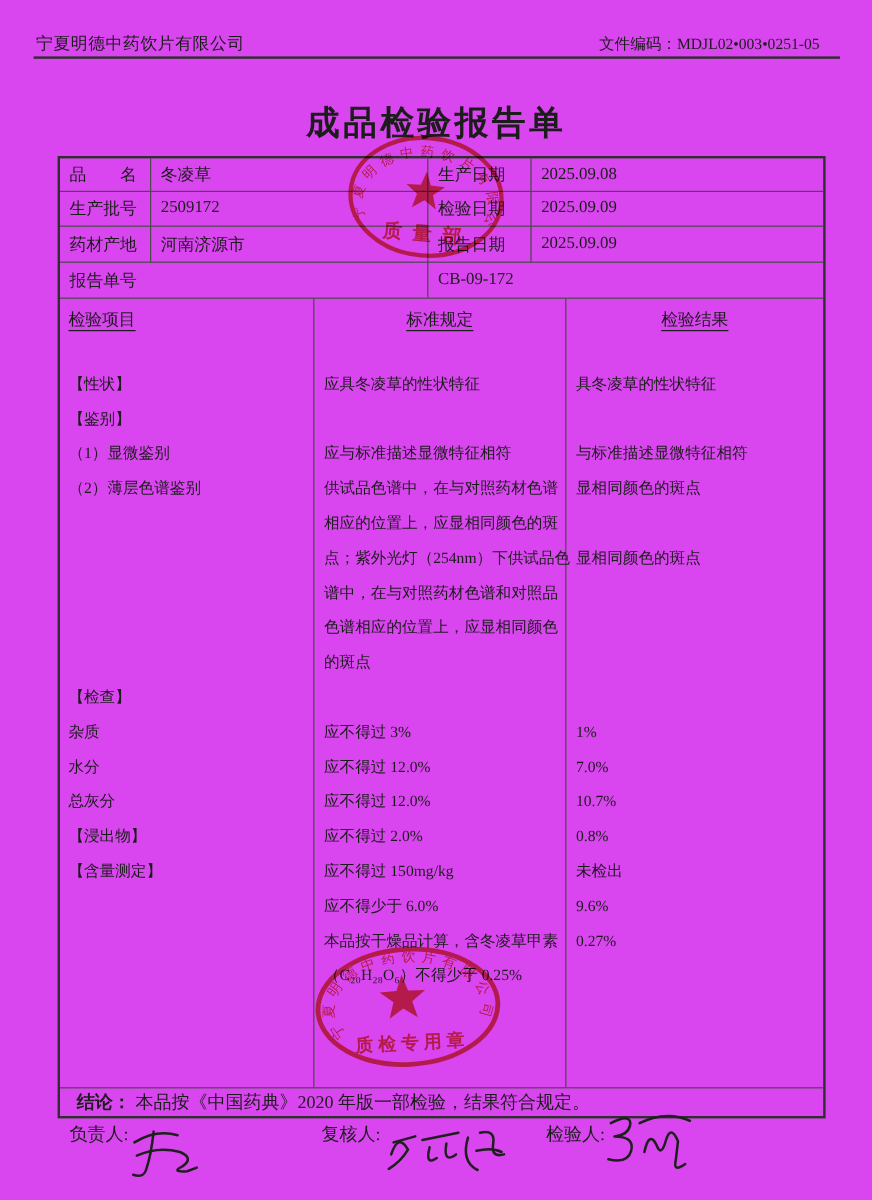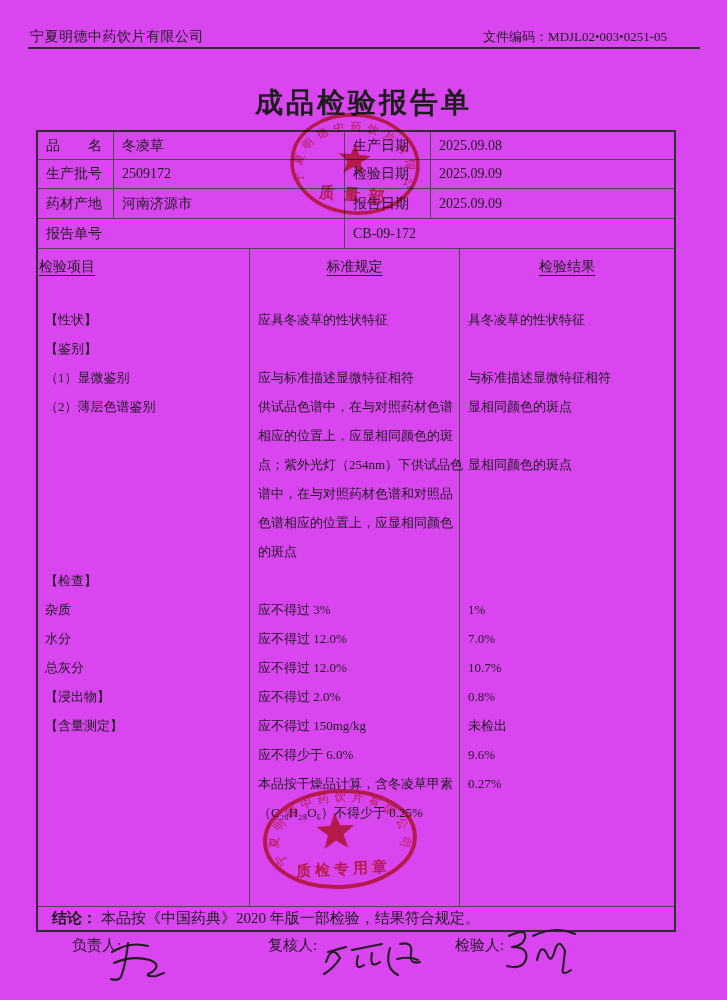--- a/index.html
+++ b/index.html
@@ -1,47 +1,47 @@
 <!DOCTYPE html>
 <html><head>
 <meta charset="utf-8">
 <style>
   html,body{margin:0;padding:0;background:#ffffff;}
   body{width:727px;height:1000px;font-family:"Liberation Serif","DejaVu Serif",serif;color:#1c1c1c;}
   .page{position:relative;width:727px;height:1000px;background:#d946ef;overflow:hidden;}
 
   
   .hdr-company{position:absolute;left:30px;top:28px;font-size:14px;letter-spacing:.5px;}
-  .hdr-code{position:absolute;right:60px;top:28px;font-size:13px;}
+  .hdr-code{position:absolute;right:44px;top:28px;font-size:13px;}
   .hdr-rule{position:absolute;left:28px;top:47px;width:672px;height:2px;background:#2e2e2e;}
   .doc-title{position:absolute;left:0;top:84px;width:727px;text-align:center;
              font-size:28px;font-weight:bold;letter-spacing:3px;}
 
   
-  .doc{position:absolute;left:36px;top:130px;width:640px;border:2px solid #2f2f2f;
+  .doc{position:absolute;left:48px;top:130px;width:640px;border:2px solid #2f2f2f;
        box-sizing:border-box;background:transparent;font-size:14px;}
 
   
   .info-grid{display:grid;grid-template-columns:76px 231px 86px 1fr;
              grid-template-rows:28px 29px 30px 29px;}
   .ig{display:flex;align-items:center;padding-left:8px;box-sizing:border-box;
       border-right:1px solid #4a4a4a;border-bottom:1px solid #4a4a4a;white-space:nowrap;}
   .ig.lastcol{border-right:none;}
   .ig.lastrow{border-bottom:none;}
   .ig.span2a{grid-column:1/3;}
   .ig.span2b{grid-column:3/5;}
 
   
   .main{display:flex;height:658px;border-top:1px solid #4a4a4a;box-sizing:border-box;}
   .col{box-sizing:border-box;}
   .col-a{width:212px;border-right:1px solid #4a4a4a;}
   .col-b{width:210px;border-right:1px solid #4a4a4a;}
   .col-c{flex:1;}
   .col-hdr{height:56px;box-sizing:border-box;padding-top:9px;font-size:14px;}
-  .col-a .col-hdr{padding-left:1px;}
+  .col-a .col-hdr{padding-left:7px;}
   .col-b .col-hdr,.col-c .col-hdr{text-align:center;}
   .u{text-decoration:underline;text-underline-offset:4px;}
   .line{height:29px;display:flex;align-items:center;font-size:13px;white-space:nowrap;}
   .col-a .line{padding-left:7px;}
   .col-b .line{padding-left:8px;}
   .col-c .line{padding-left:8px;}
 
   
   .concl{border-top:1px solid #4a4a4a;height:23px;display:flex;align-items:center;
          padding-left:14px;font-size:15px;white-space:nowrap;}
@@ -158,21 +158,21 @@
       </div>
     </div>
 
     <div class="concl">
       <span class="b">结论：</span>
       <span>本品按《中国药典》2020 年版一部检验，结果符合规定。</span>
     </div>
   </div>
 
   <div>
-    <span class="slabel" style="left:72px;top:936px;">负责人:</span>
+    <span class="slabel" style="left:58px;top:936px;">负责人:</span>
     <span class="slabel" style="left:268px;top:936px;">复核人:</span>
     <span class="slabel" style="left:455px;top:936px;">检验人:</span>
 
     <svg class="sig" style="left:100px;top:936px;" width="85" height="52" viewBox="0 0 85 52">
       <path d="M12,16 Q30,5 48,10"></path>
       <path d="M28,7 Q26,26 22,38 Q20,46 11,43"></path>
       <path d="M14,27 Q32,19 50,24 Q62,29 52,36 Q42,41 56,40 L64,37"></path>
     </svg>
     <svg class="sig" style="left:318px;top:932px;" width="115" height="58" viewBox="0 0 115 58">
       <path d="M8,30 Q14,12 22,26 Q16,36 6,42"></path>

